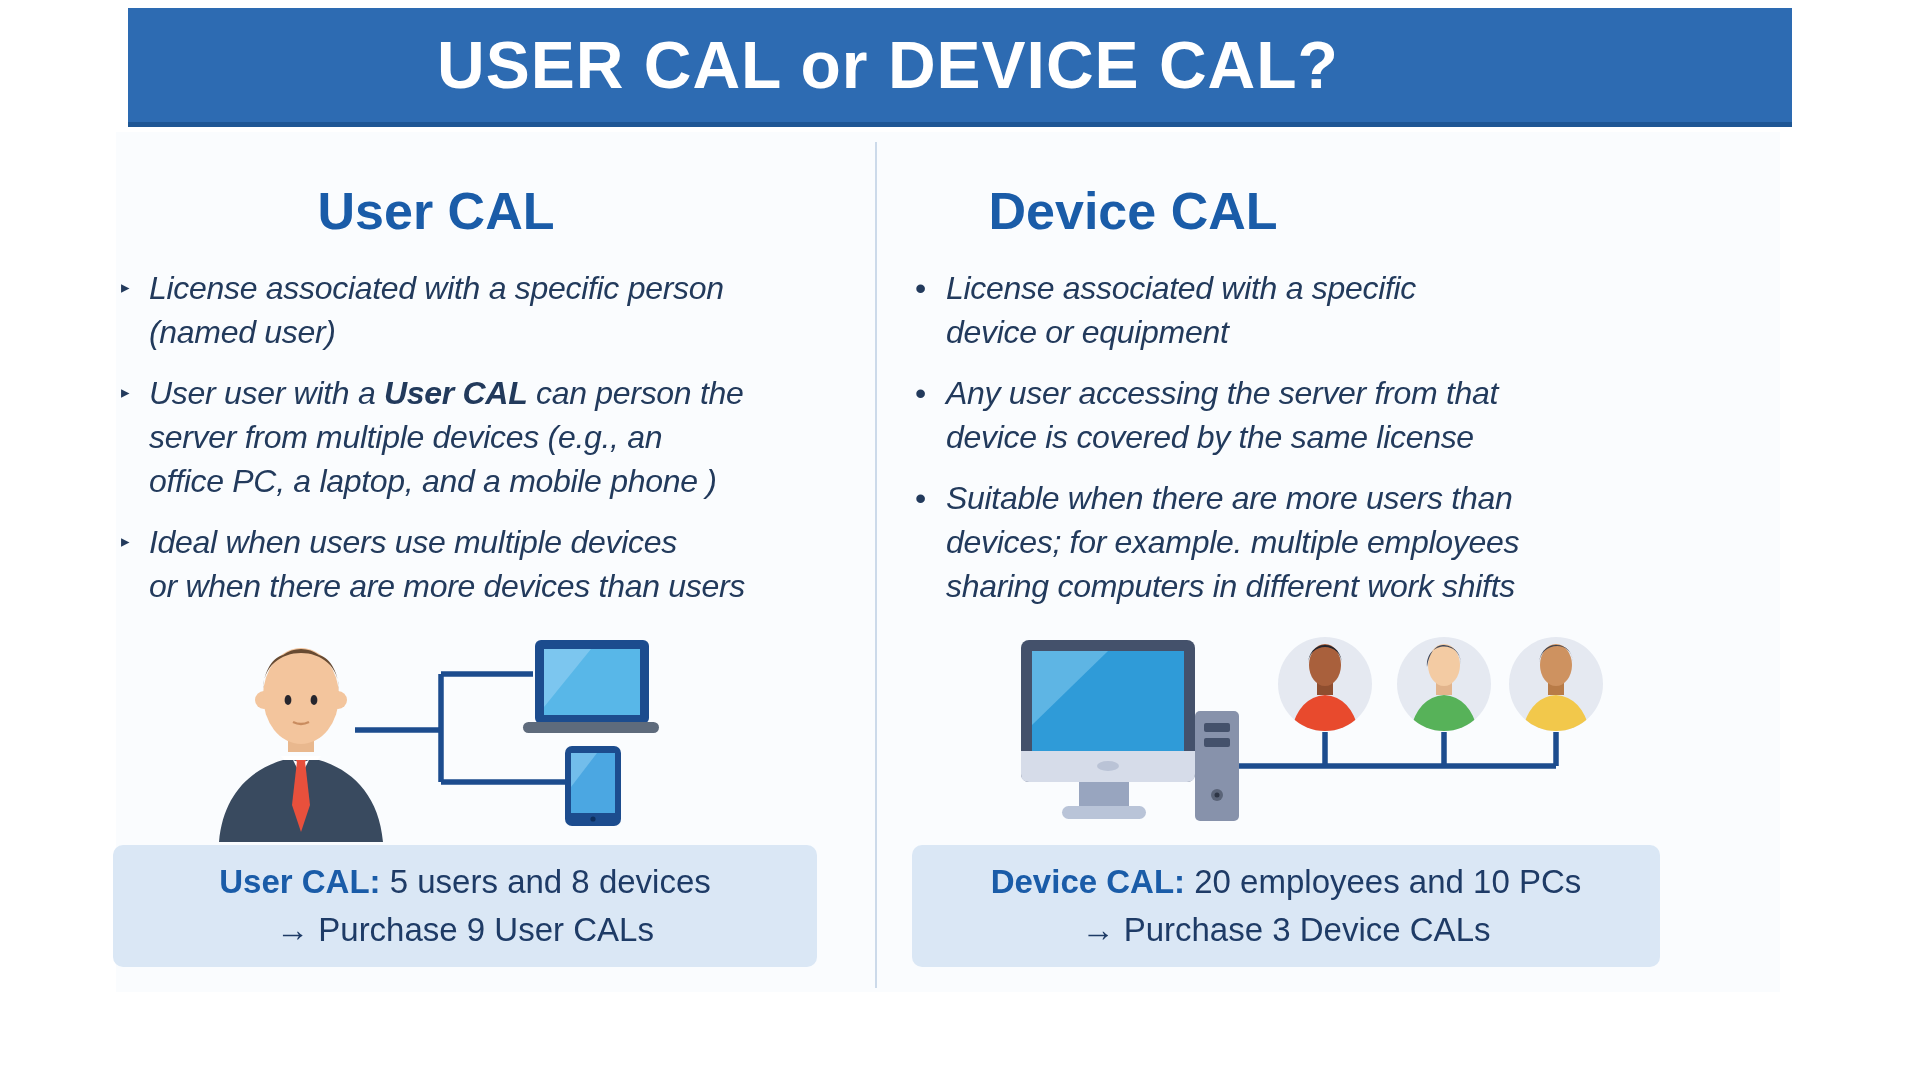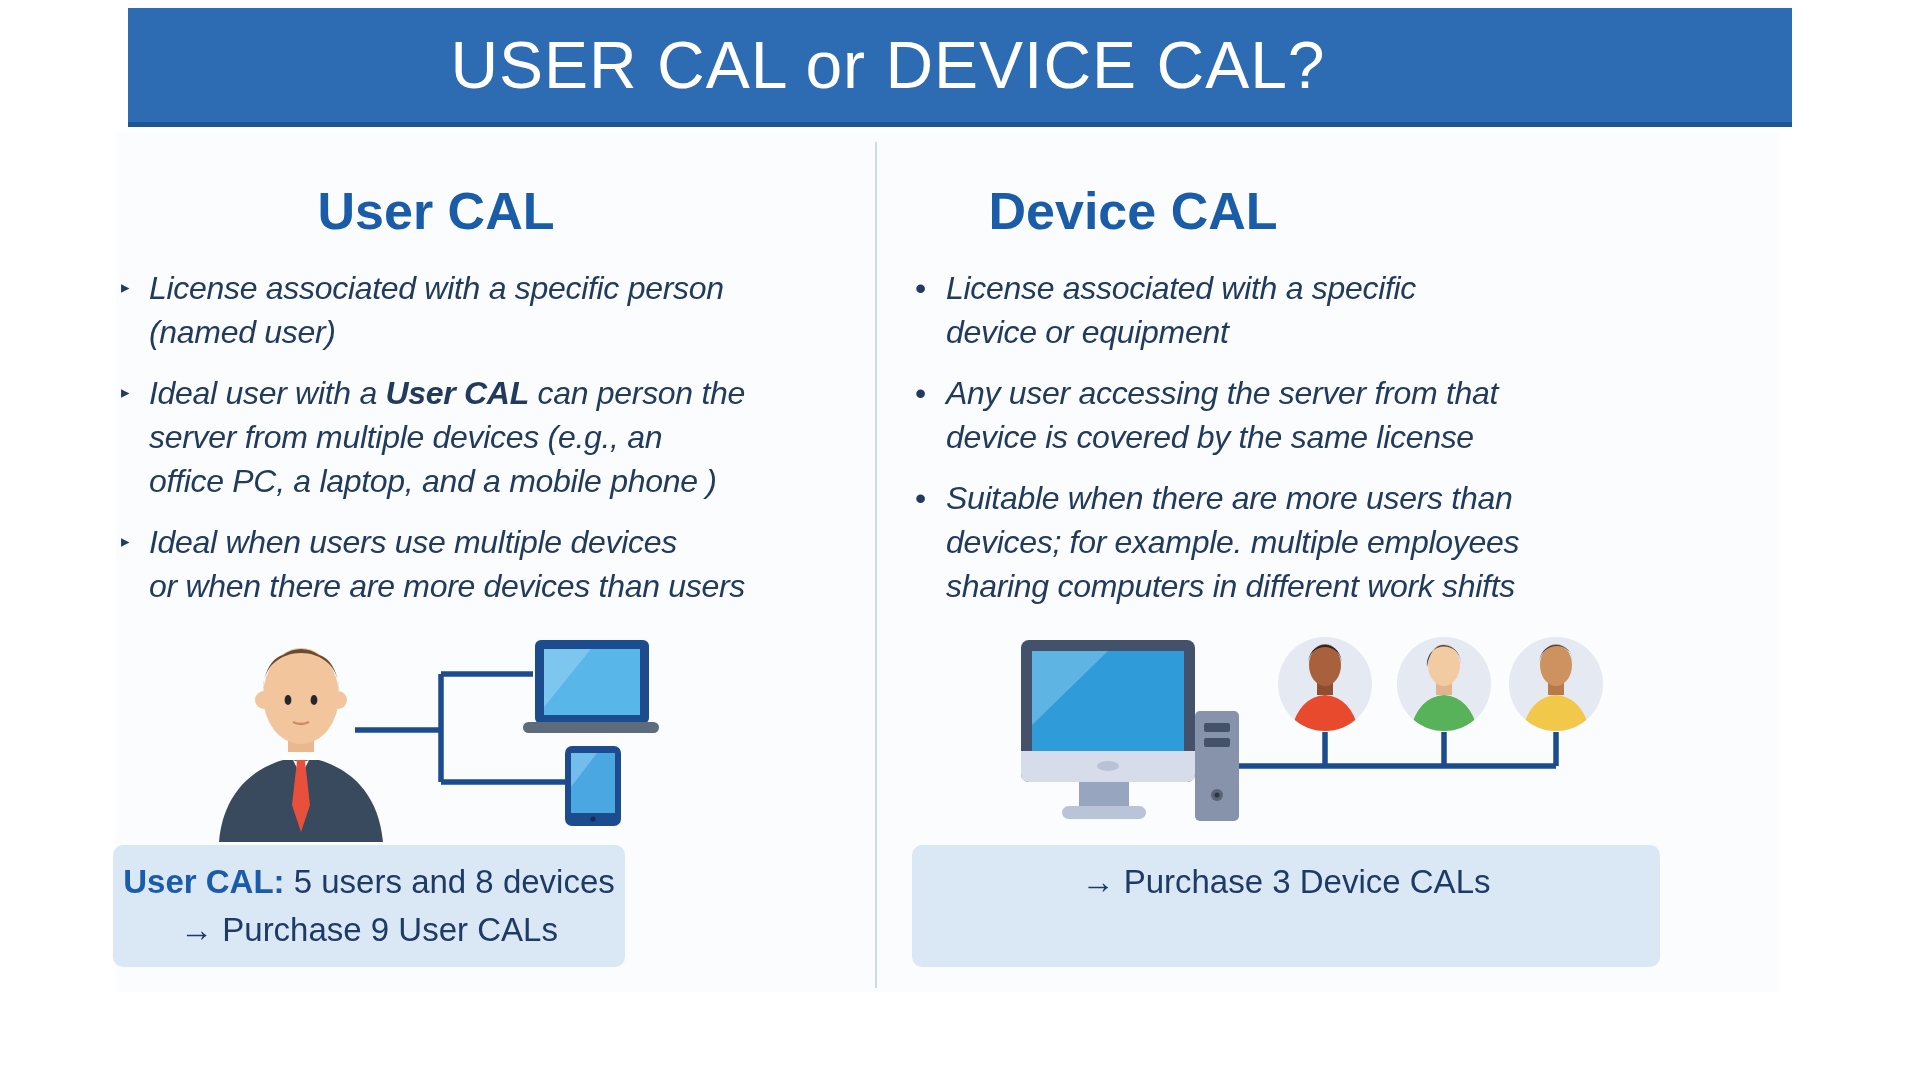--- a/index.html
+++ b/index.html
@@ -16,21 +16,21 @@
     --shirt-orange:#E84A2D; --shirt-green:#57B259; --shirt-yellow:#F2C84B;
   }
   *{margin:0;padding:0;box-sizing:border-box;}
   html,body{width:1920px;height:1080px;background:#ffffff;overflow:hidden;}
   body{font-family:"Liberation Sans","DejaVu Sans",sans-serif;color:var(--text-navy);}
   .page{position:relative;width:1920px;height:1080px;background:#ffffff;}
 
   .banner{position:absolute;left:128px;top:8px;width:1664px;height:119px;
     background:var(--banner-blue);border-bottom:5px solid var(--banner-edge);
     display:flex;align-items:center;justify-content:center;}
-  .banner h1{color:#ffffff;font-size:66px;font-weight:400;letter-spacing:1px;
+  .banner h1{color:#ffffff;font-size:66px;font-weight:700;letter-spacing:1px;
     transform:translateX(-72px);white-space:nowrap;}
 
   .content{position:absolute;left:116px;top:132px;width:1664px;height:860px;
     background:var(--content-bg);}
   .divider{position:absolute;left:759px;top:10px;width:2px;height:846px;
     background:var(--divider);}
 
   .col-heading{position:absolute;top:48px;height:62px;line-height:62px;
     font-size:52px;font-weight:700;color:var(--heading-blue);text-align:center;
     white-space:nowrap;}
@@ -48,21 +48,21 @@
   .marker-dot{font-size:32px;line-height:44px;padding-left:2px;}
   .bullet-text{white-space:pre-line;font-style:italic;}
   .bullet-text b{font-weight:700;}
 
   .illus{position:absolute;}
   .illus-left{left:97px;top:478px;}
   .illus-right{left:900px;top:481px;}
 
   .example-box{position:absolute;top:713px;height:122px;background:var(--box-bg);
     border-radius:10px;text-align:center;padding-top:13px;}
-  .box-left{left:-3px;width:512px;}
+  .box-left{left:-3px;width:704px;}
   .box-right{left:796px;width:748px;}
   .ex-line{font-size:33px;line-height:48px;color:var(--box-text);white-space:nowrap;}
   .ex-label{font-weight:700;color:var(--heading-blue);}
 
   .note{position:absolute;left:128px;top:998px;width:1664px;text-align:center;
     font-size:36px;line-height:48px;color:var(--text-navy);
     transform:translateX(-95px);letter-spacing:-0.3px;}
 </style>
 </head>
 <body>
@@ -79,21 +79,21 @@
     <h2 class="col-heading heading-left">User CAL</h2>
 
     <ul class="bullets bullets-left">
       <li>
         <span class="marker marker-tri">▸</span>
         <div class="bullet-text">License associated with a specific person
 (named user)</div>
       </li>
       <li>
         <span class="marker marker-tri">▸</span>
-        <div class="bullet-text"><span>Ideal user with a </span><b>User CAL</b><span> can person the</span><div class="bullet-text">server from multiple devices (e.g., an
+        <div class="bullet-text"><span>User user with a </span><b>User CAL</b><span> can person the</span><div class="bullet-text">server from multiple devices (e.g., an
 office PC, a laptop, and a mobile phone )</div></div>
       </li>
       <li>
         <span class="marker marker-tri">▸</span>
         <div class="bullet-text">Ideal when users use multiple devices
 or when there are more devices than users</div>
       </li>
     </ul>
 
     <svg class="illus illus-left" width="450" height="232" viewBox="0 0 450 232">
@@ -203,18 +203,19 @@
       </li>
       <li>
         <span class="marker marker-dot">•</span>
         <div class="bullet-text">Suitable when there are more users than
 devices; for example. multiple employees
 sharing computers in different work shifts</div>
       </li>
     </ul>
 
     <div class="example-box box-right">
+      <div class="ex-line"><b class="ex-label">Device CAL:</b><span> 20 employees and 10 PCs</span></div>
       <div class="ex-line">→ Purchase 3 Device CALs</div>
     </div>
   </main>
 
 
 </div>
 
 </body></html>

